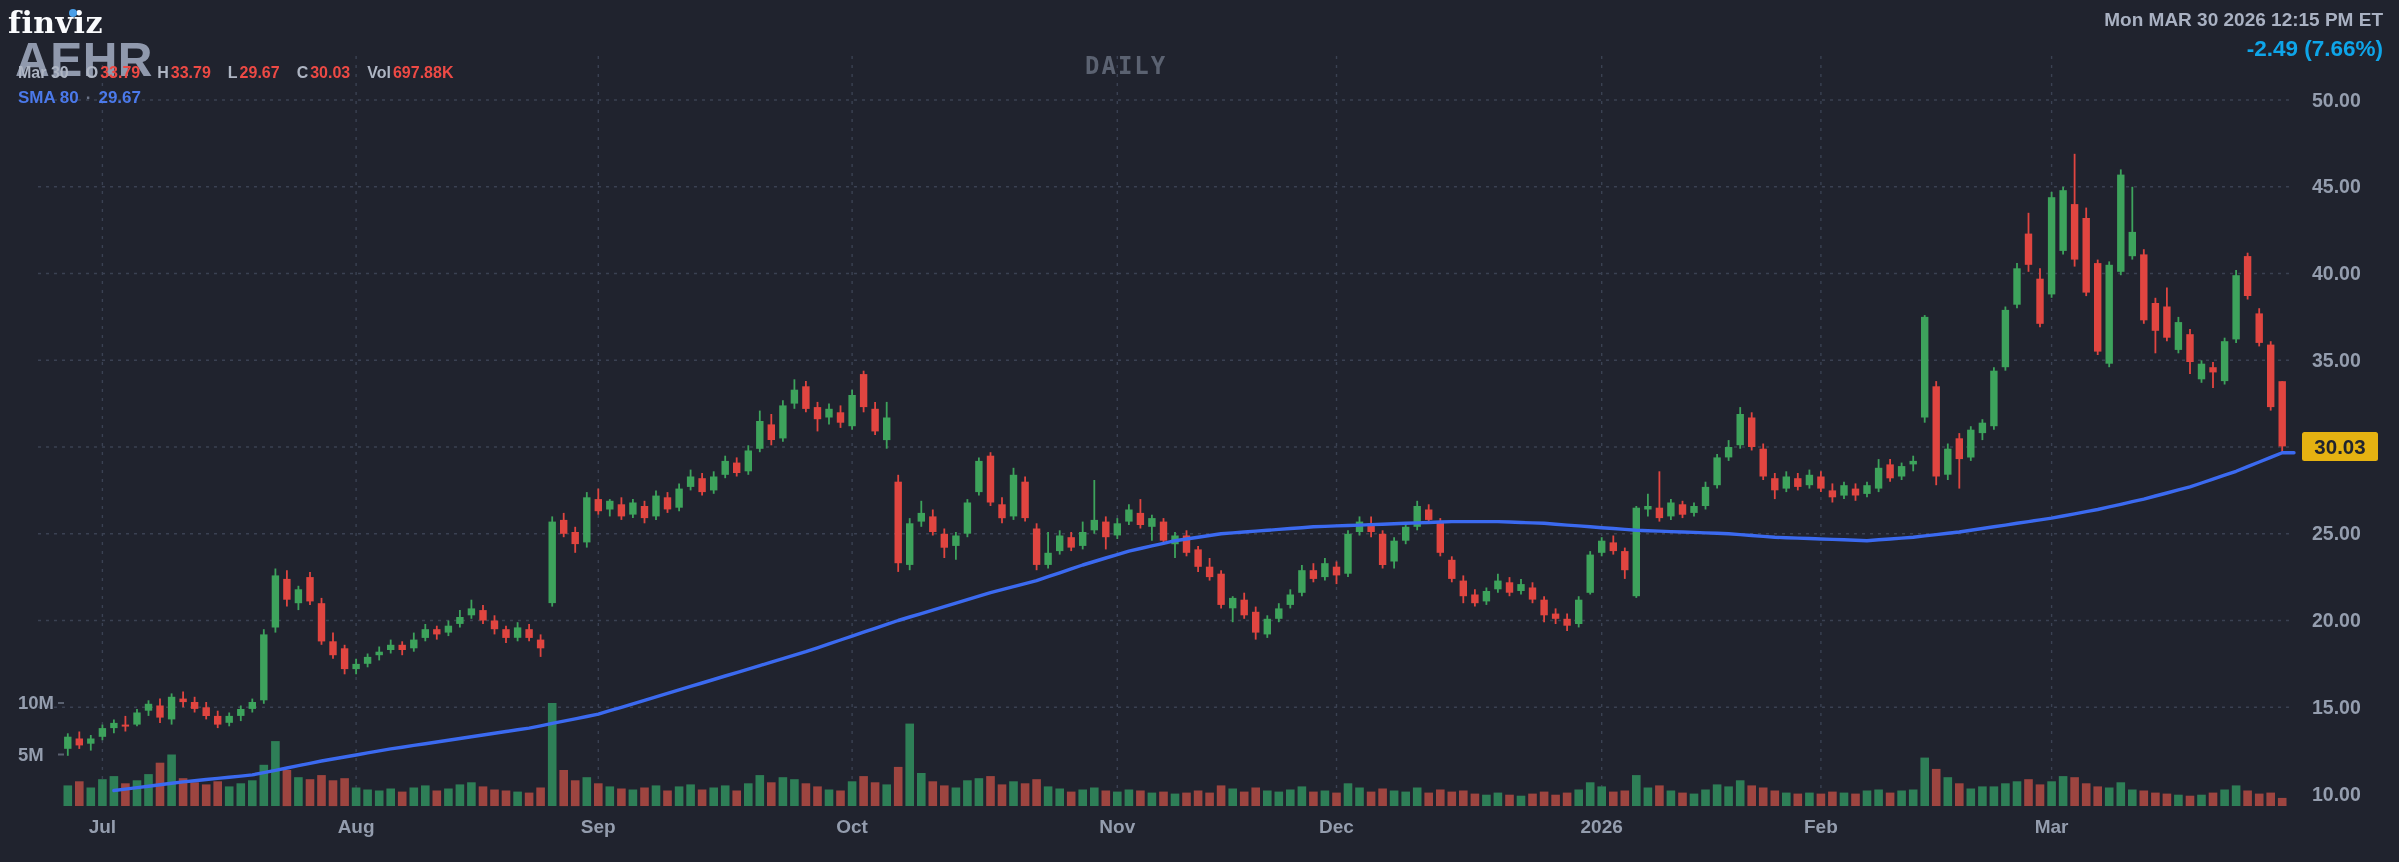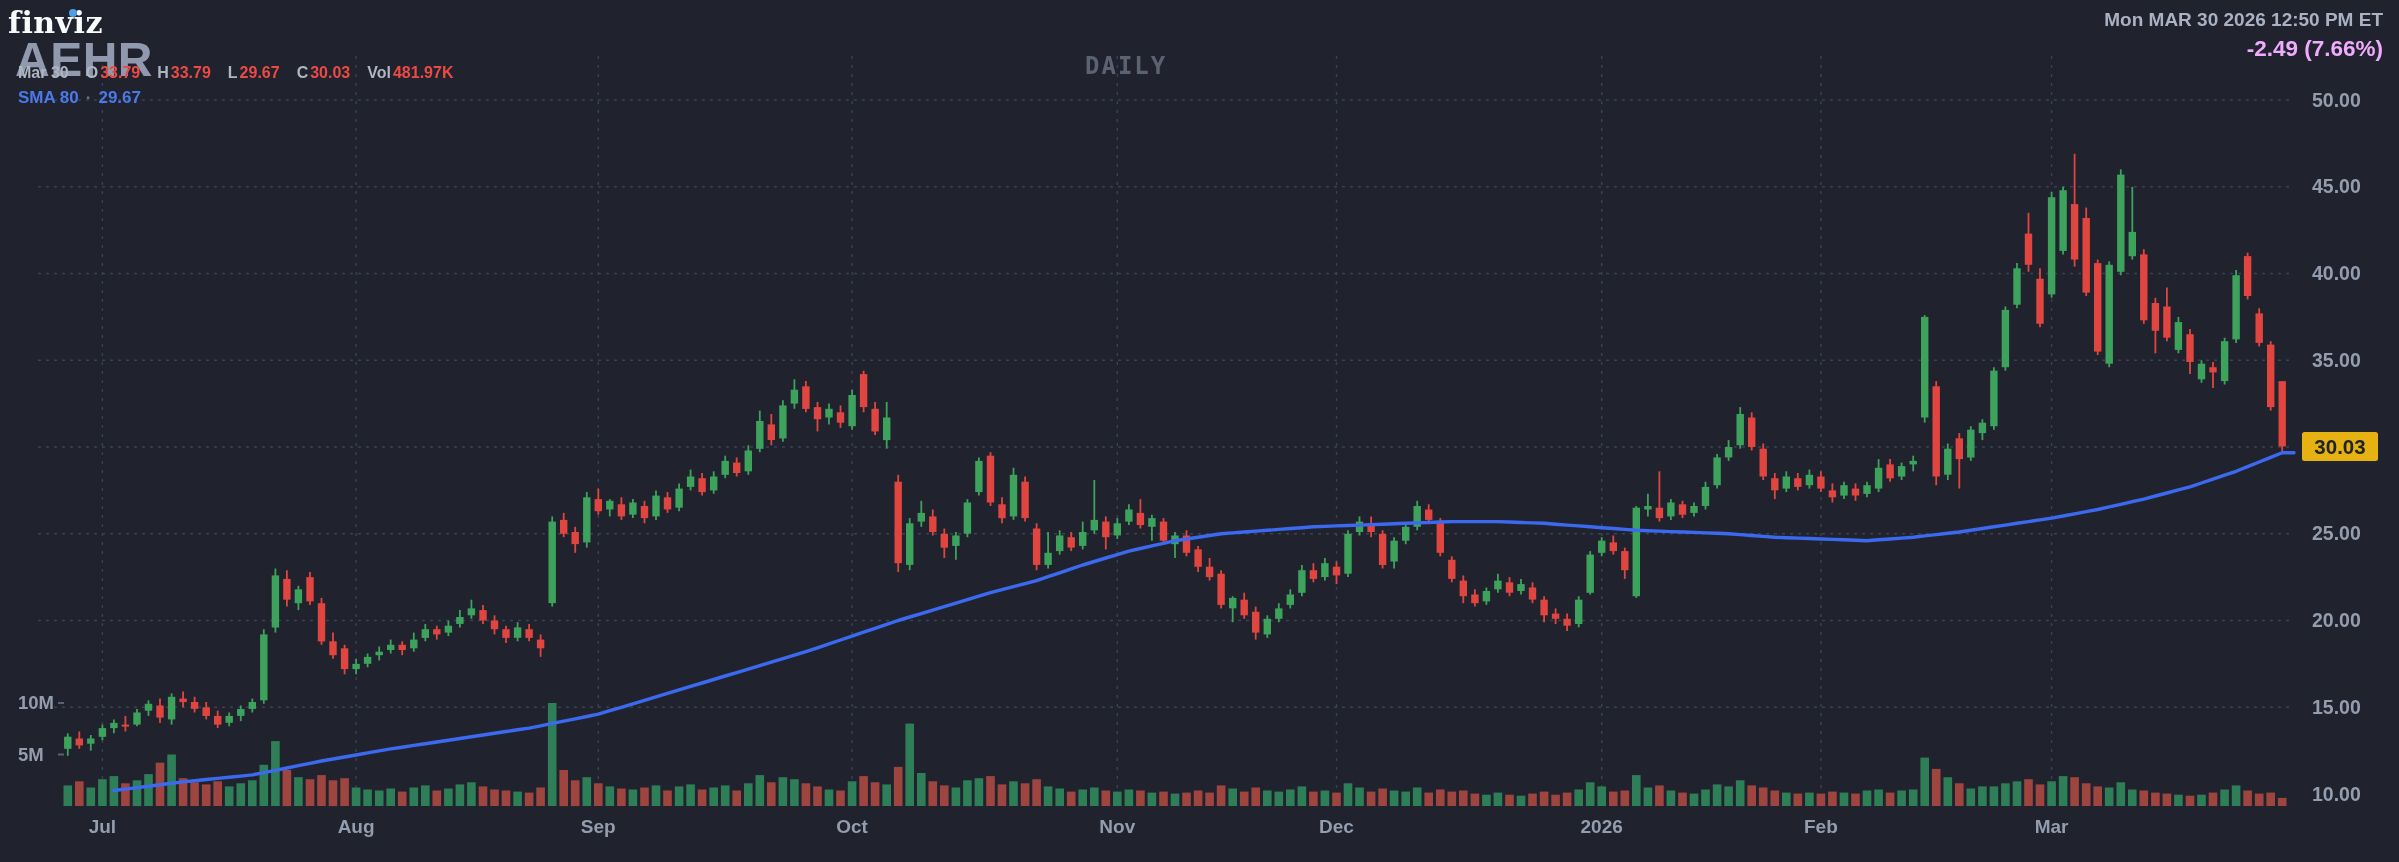--- a/index.html
+++ b/index.html
@@ -680,26 +680,26 @@
 </div>
 
 <div class="hdr ticker">AEHR</div>
 
 <div class="hdr ohlc">
   <span class="date">Mar 30</span>
   <span class="pair"><span class="lbl">O</span><span class="val red" style="color: rgb(237, 74, 69);">33.79</span></span>
   <span class="pair"><span class="lbl">H</span><span class="val red" style="color: rgb(237, 74, 69);">33.79</span></span>
   <span class="pair"><span class="lbl">L</span><span class="val red" style="color: rgb(237, 74, 69);">29.67</span></span>
   <span class="pair"><span class="lbl">C</span><span class="val red" style="color: rgb(237, 74, 69);">30.03</span></span>
-  <span class="pair"><span class="lbl">Vol</span><span class="val red" style="color: rgb(237, 74, 69);">481.97K</span></span>
+  <span class="pair"><span class="lbl">Vol</span><span class="val red" style="color: rgb(237, 74, 69);">697.88K</span></span>
 </div>
 
 <div class="hdr smarow">
   <span class="blue" style="color: rgb(75, 121, 234);">SMA 80</span>
   <span class="sep">·</span>
   <span class="blue" style="color: rgb(75, 121, 234);">29.67</span>
 </div>
 
 <div class="hdr daily">DAILY</div>
 
-<div class="hdr datetime">Mon MAR 30 2026 12:50 PM ET</div>
-
-<div class="hdr change" style="color: #f0abfc; margin-left: 48px;">-2.49 (7.66%)</div>
+<div class="hdr datetime">Mon MAR 30 2026 12:15 PM ET</div>
+
+<div class="hdr change" style="color: #0ea5e9; margin-left: 48px;">-2.49 (7.66%)</div>
 
 </body></html>

